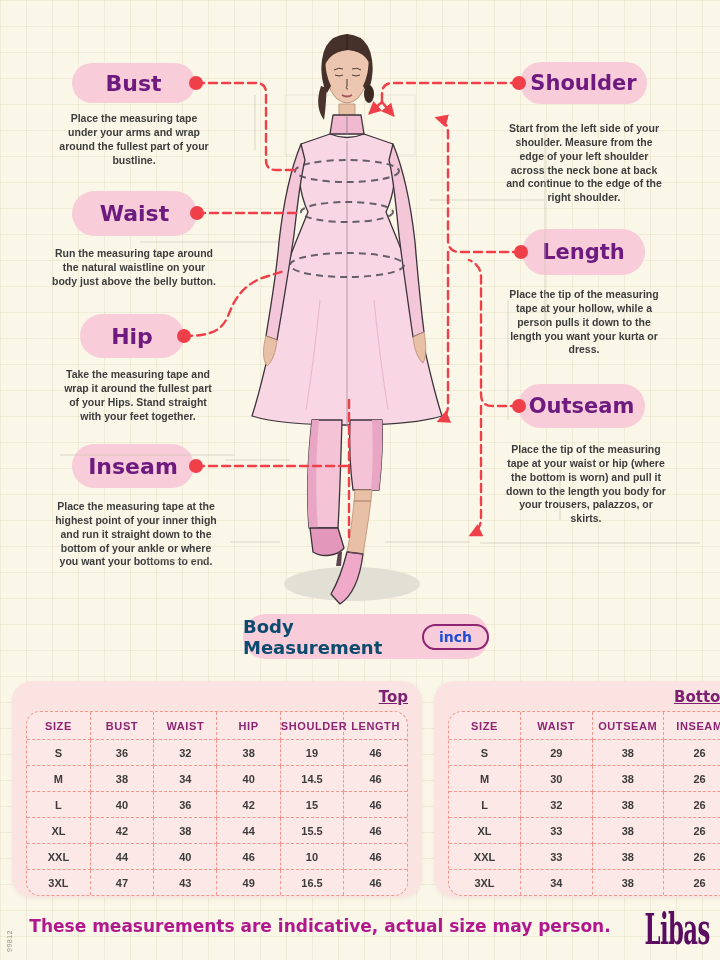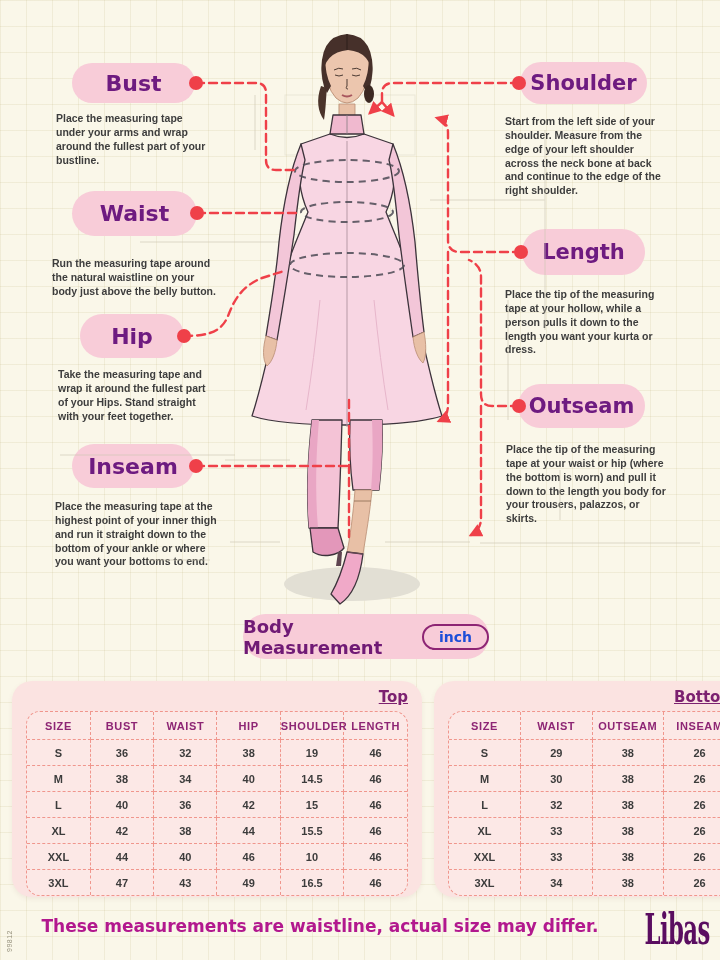--- a/index.html
+++ b/index.html
@@ -14,29 +14,29 @@
   }
   .art{position:absolute;left:0;top:0;z-index:2;pointer-events:none;}
   .pill{
     position:absolute;z-index:1;background:#f8ccd8;border-radius:999px;
     display:flex;align-items:center;justify-content:center;
     color:#6e1b80;font-weight:bold;font-family:"DejaVu Sans","Liberation Sans",sans-serif;
   }
   .pill.l{font-size:22px;}
   .pill.r{font-size:21px;}
   .desc{
-    position:absolute;z-index:1;text-align:left;
+    position:absolute;z-index:1;text-align:center;
     font-size:10.5px;line-height:1.32;font-weight:600;color:#3d3d3d;
   }
   .unitbar{
     position:absolute;z-index:3;left:243px;top:614px;width:246px;height:45px;
     background:#f8ccd8;border-radius:999px;display:flex;align-items:center;
     justify-content:center;gap:12px;
   }
-  .unitbar .t{font-family:"DejaVu Sans",sans-serif;font-size:18px;font-weight:bold;color:#701a75;}
+  .unitbar .t{font-family:"DejaVu Sans",sans-serif;font-size:18px;font-weight:bold;color:#0c4a6e;}
   .unitbar .chip{
     border:2px solid #8d2574;border-radius:999px;padding:3px 15px;
     font-size:14px;font-weight:bold;color:#1d4ed8;background:transparent;
     font-family:"DejaVu Sans",sans-serif;cursor:pointer;
   }
   .tblbox{
     position:absolute;z-index:3;top:681px;height:216px;background:#fbe3e1;
     border-radius:20px;box-shadow:0 2px 5px rgba(120,60,60,.08);
     padding:5px 14px 0 14px;box-sizing:border-box;
   }
@@ -92,24 +92,24 @@
       <span>Shoulder</span>
     </div>
   <div class="pill r" style="left:522px;top:229px;width:123px;height:46px">
       <span>Length</span>
     </div>
   <div class="pill r" style="left:518px;top:384px;width:127px;height:44px">
       <span>Outseam</span>
     </div>
 
   <div class="desc" style="left:56px;top:112px;width:156px">Place the measuring tape under your arms and wrap around the fullest part of your bustline.</div>
-  <div class="desc" style="left:52px;top:257px;width:164px">Run the measuring tape around the natural waistline on your body just above the belly button.</div>
+  <div class="desc" style="left:52px;top:247px;width:164px">Run the measuring tape around the natural waistline on your body just above the belly button.</div>
   <div class="desc" style="left:58px;top:368px;width:160px">Take the measuring tape and wrap it around the fullest part of your Hips. Stand straight with your feet together.</div>
   <div class="desc" style="left:55px;top:500px;width:162px">Place the measuring tape at the highest point of your inner thigh and run it straight down to the bottom of your ankle or where you want your bottoms to end.</div>
-  <div class="desc" style="left:505px;top:115px;width:158px">Start from the left side of your shoulder. Measure from the edge of your left shoulder across the neck bone at back and continue to the edge of the right shoulder.</div>
+  <div class="desc" style="left:505px;top:122px;width:158px">Start from the left side of your shoulder. Measure from the edge of your left shoulder across the neck bone at back and continue to the edge of the right shoulder.</div>
   <div class="desc" style="left:505px;top:288px;width:158px">Place the tip of the measuring tape at your hollow, while a person pulls it down to the length you want your kurta or dress.</div>
   <div class="desc" style="left:506px;top:443px;width:160px">Place the tip of the measuring tape at your waist or hip (where the bottom is worn) and pull it down to the length you body for your trousers, palazzos, or skirts.</div>
 
   <svg class="art" width="720" height="960" viewBox="0 0 720 960">
     <defs>
       <marker id="arr" viewBox="0 0 10 10" refX="8" refY="5" markerWidth="5.5" markerHeight="5.5" orient="auto-start-reverse">
         <path d="M0,0 L10,5 L0,10 Z" fill="#ef4049"></path>
       </marker>
     </defs>
 
@@ -326,16 +326,16 @@
               <td>3XL</td>
               <td>34</td>
               <td>38</td>
               <td>26</td>
             </tr>
           </tbody>
         </table>
     </div>
   </div>
 
-  <div class="footer-note">These measurements are waistline, actual size may differ.</div>
+  <div class="footer-note">These measurements are indicative, actual size may person.</div>
   <div class="brand">Libas</div>
   <div class="sidecode">99812</div>
 </div>
 
 </body></html>

